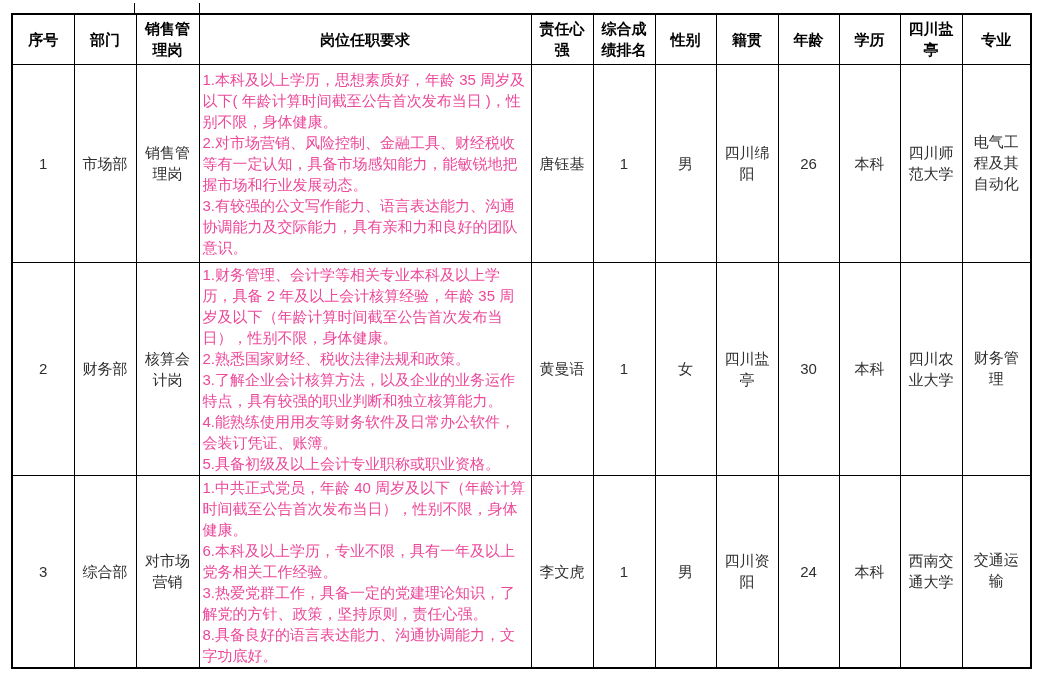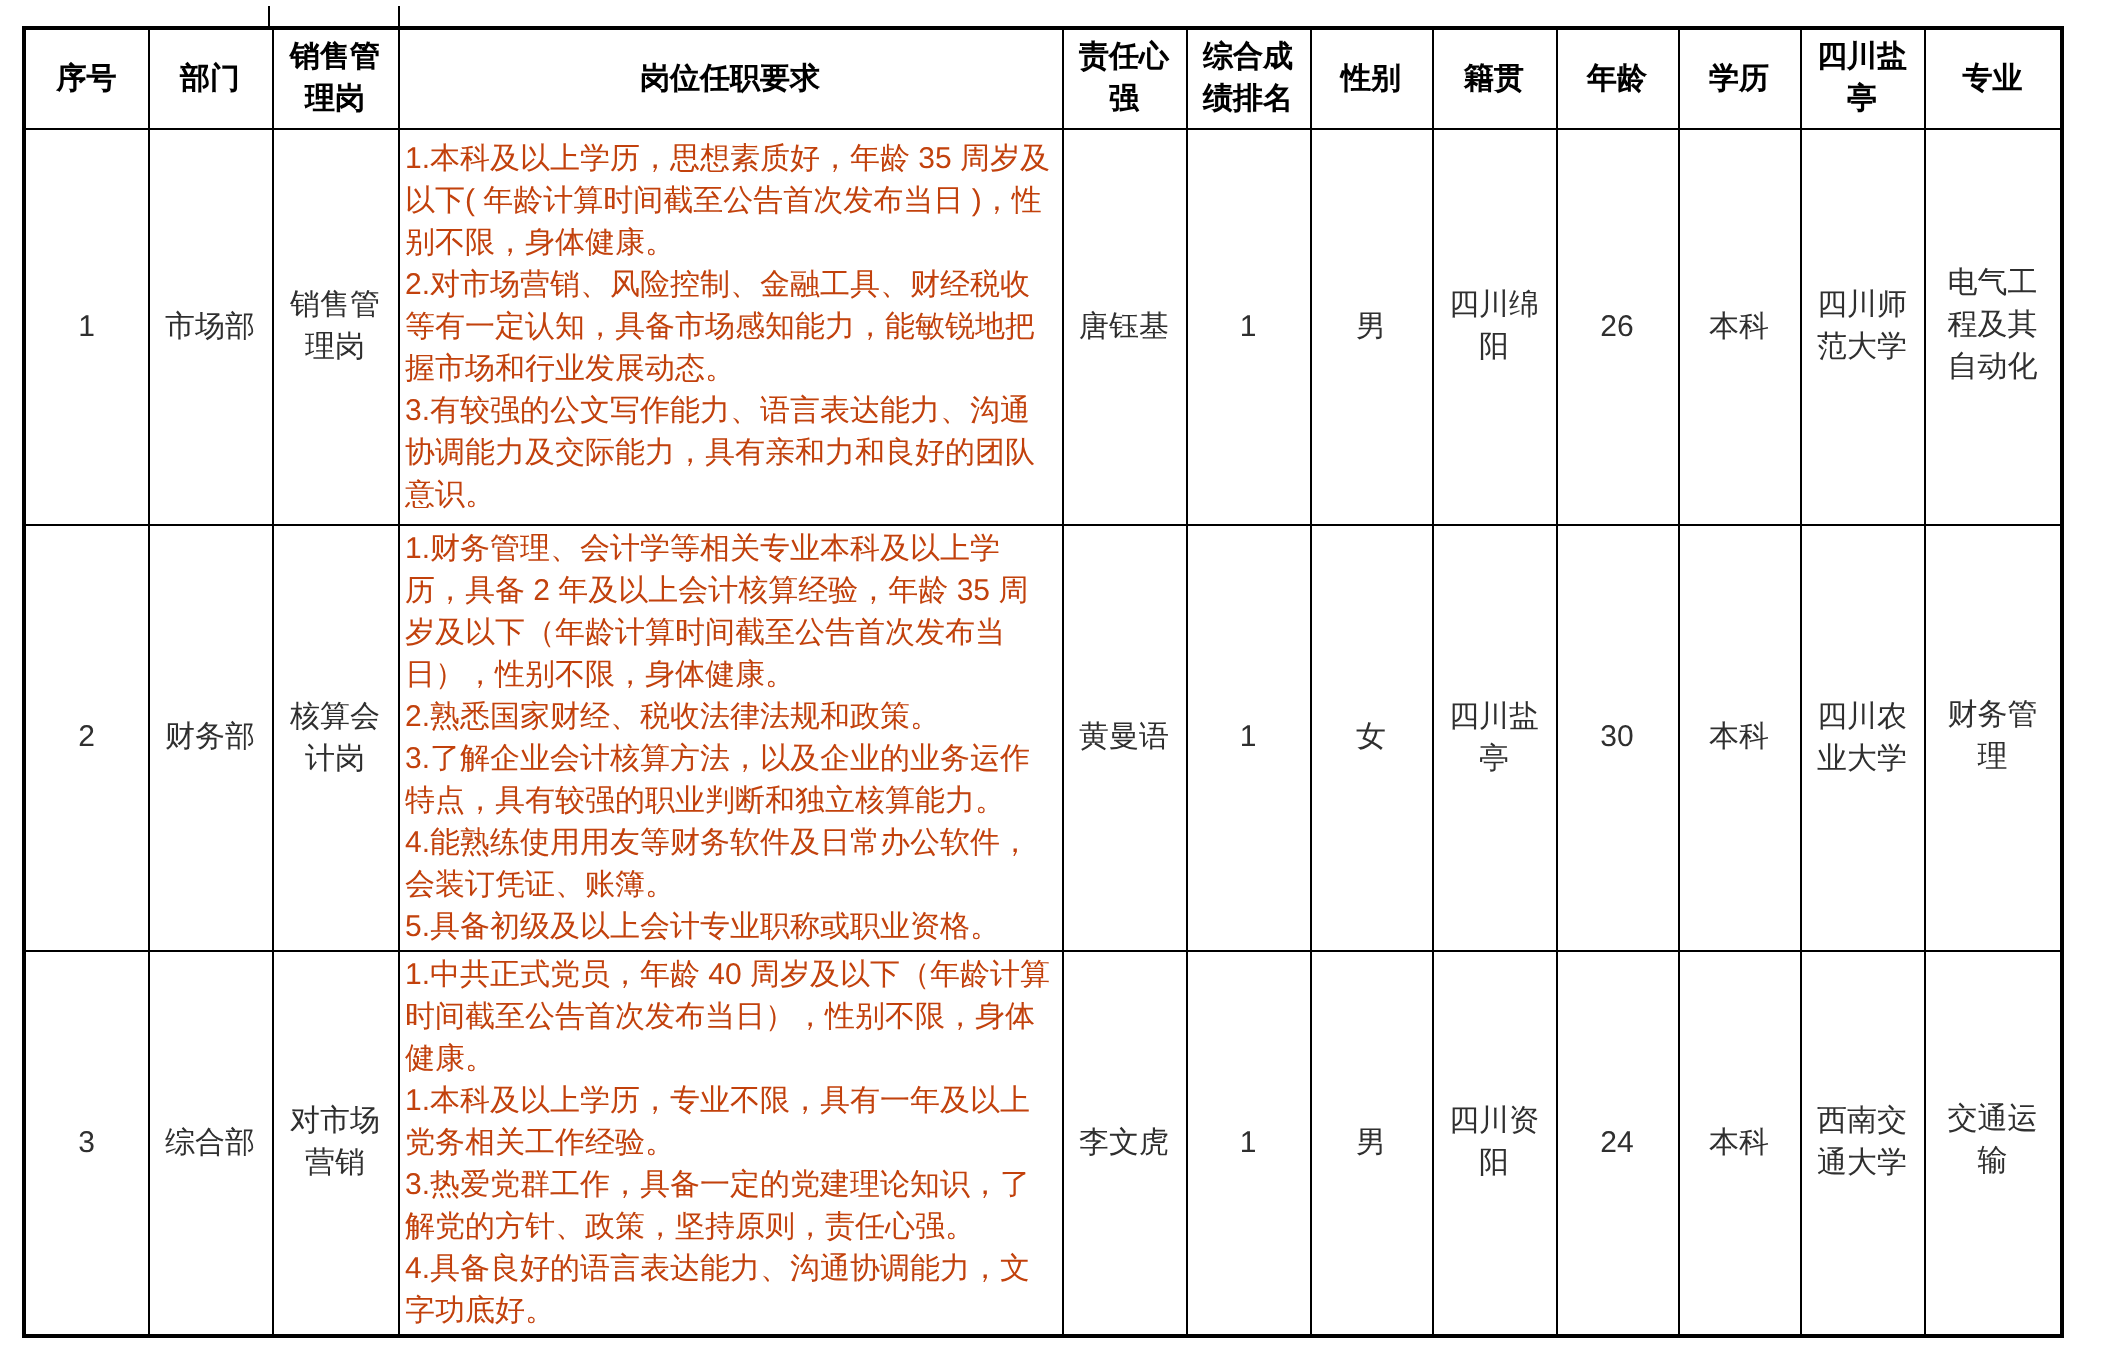--- a/index.html
+++ b/index.html
@@ -31,21 +31,21 @@
     font-size:15px;font-weight:bold;color:#000;
     text-align:center;vertical-align:middle;
     padding:1px 2px;line-height:21px;
   }
   td.c{
     font-size:15px;color:#2f2f2f;
     text-align:center;vertical-align:middle;
     padding:1px 2px;line-height:21px;
   }
   td.req{
-    font-size:15px;color:#c2410c;
+    font-size:15px;color:#ec4899;
     text-align:left;vertical-align:middle;
     padding:1px 2px 1px 3px;line-height:21px;
   }
   td.req .req-item{margin:0;}
   td.col-major{padding:1px 5px;font-family:Liberation Serif, serif;}
 </style>
 </head>
 <body>
 
 <div class="page">
@@ -125,23 +125,23 @@
         <td class="c">四川农业大学</td>
         <td class="c col-major">财务管理</td>
       </tr>
 
       <tr class="row-3">
         <td class="c">3</td>
         <td class="c">综合部</td>
         <td class="c">对市场营销</td>
         <td class="req">
           <div class="req-item">1.中共正式党员，年龄 40 周岁及以下（年龄计算时间截至公告首次发布当日），性别不限，身体健康。</div>
-          <div class="req-item">1.本科及以上学历，专业不限，具有一年及以上党务相关工作经验。</div>
+          <div class="req-item">6.本科及以上学历，专业不限，具有一年及以上党务相关工作经验。</div>
           <div class="req-item">3.热爱党群工作，具备一定的党建理论知识，了解党的方针、政策，坚持原则，责任心强。</div>
-          <div class="req-item">4.具备良好的语言表达能力、沟通协调能力，文字功底好。</div>
+          <div class="req-item">8.具备良好的语言表达能力、沟通协调能力，文字功底好。</div>
         </td>
         <td class="c">李文虎</td>
         <td class="c">1</td>
         <td class="c">男</td>
         <td class="c">四川资阳</td>
         <td class="c">24</td>
         <td class="c">本科</td>
         <td class="c">西南交通大学</td>
         <td class="c col-major">交通运输</td>
       </tr>

